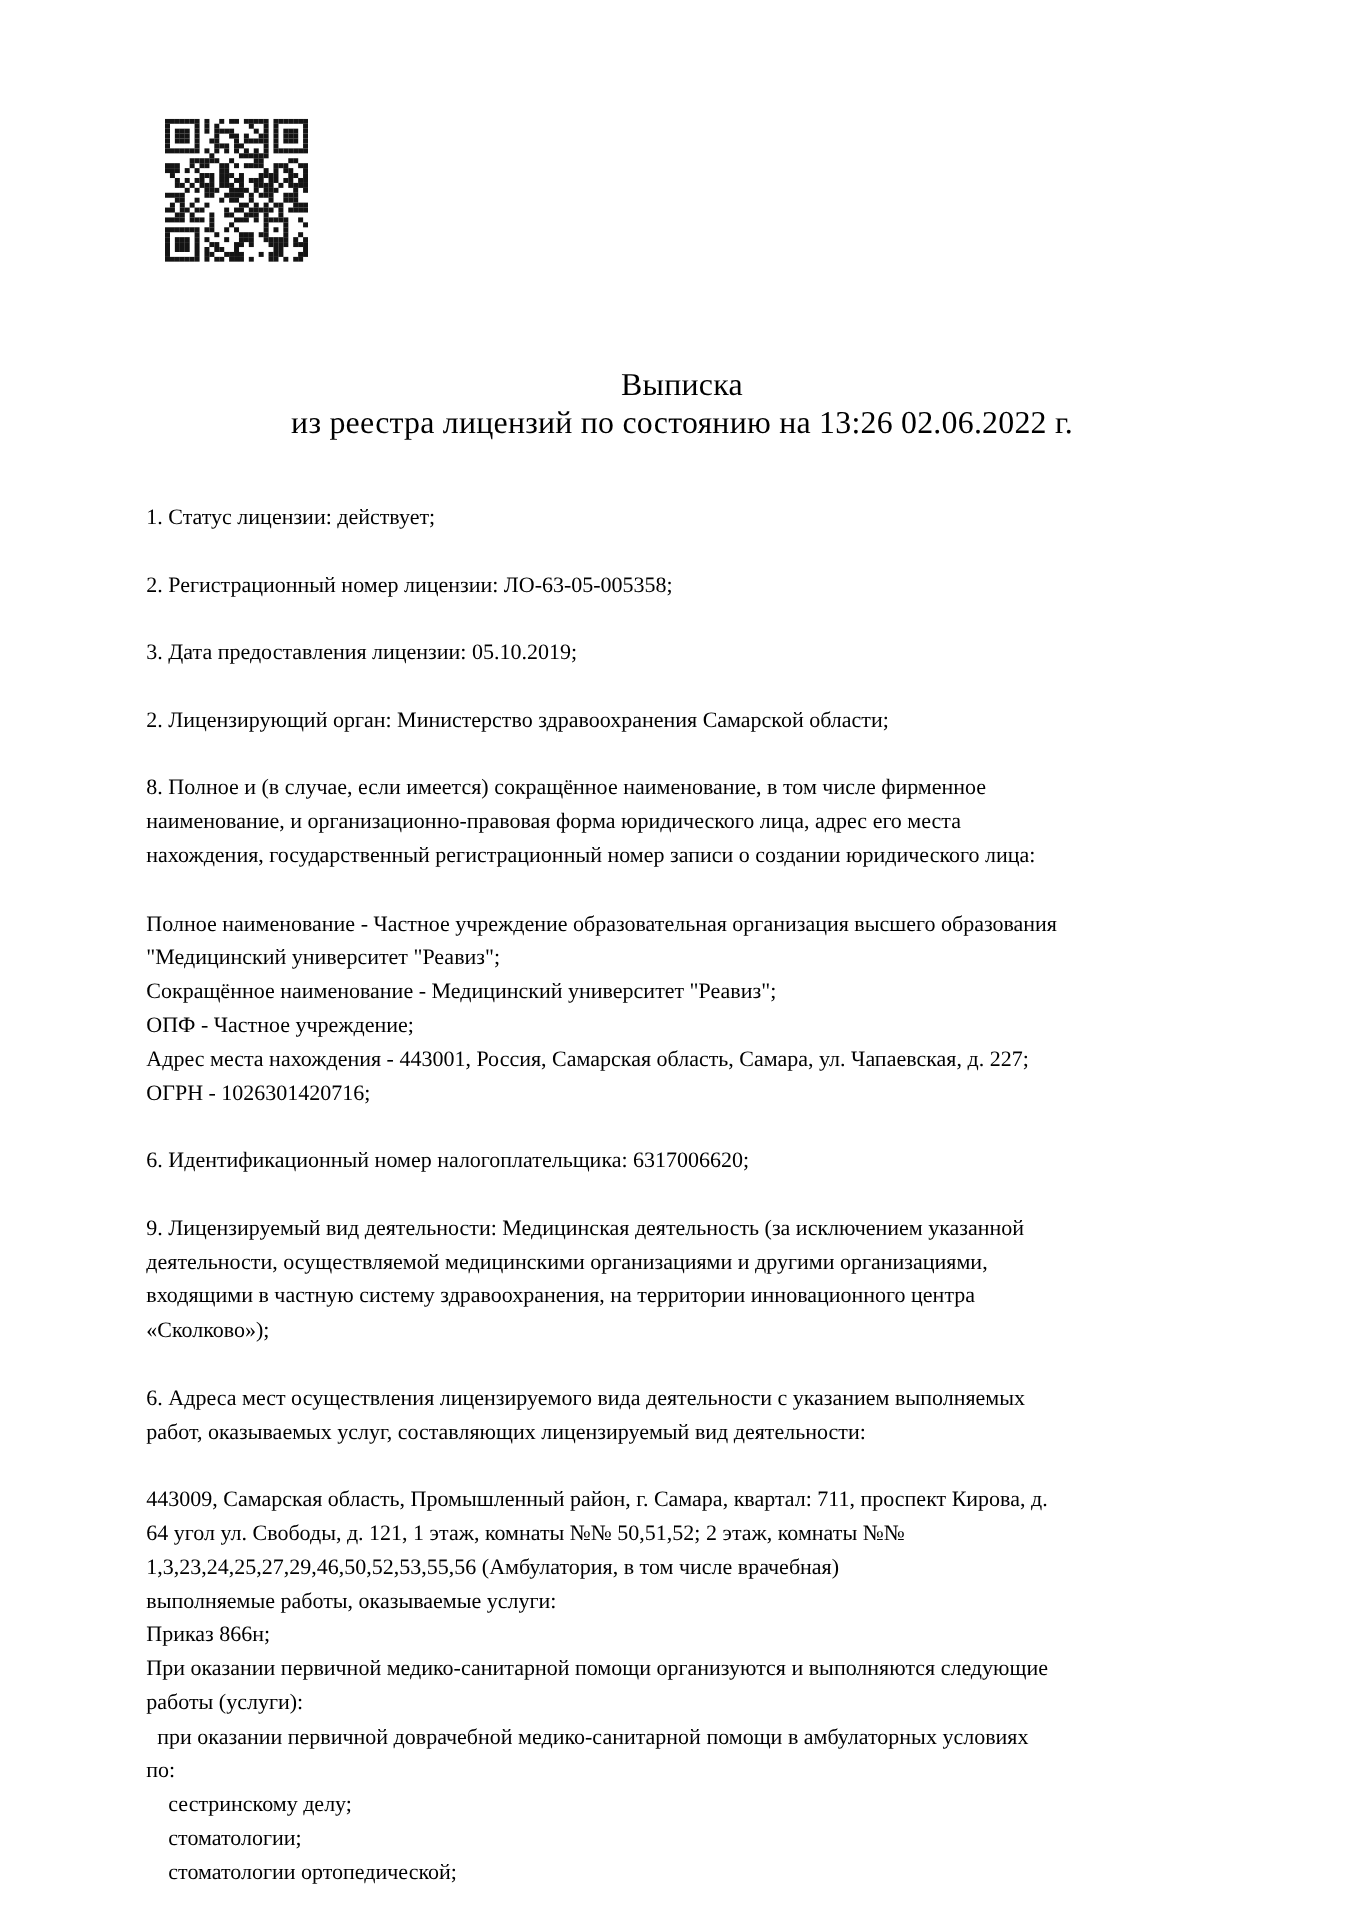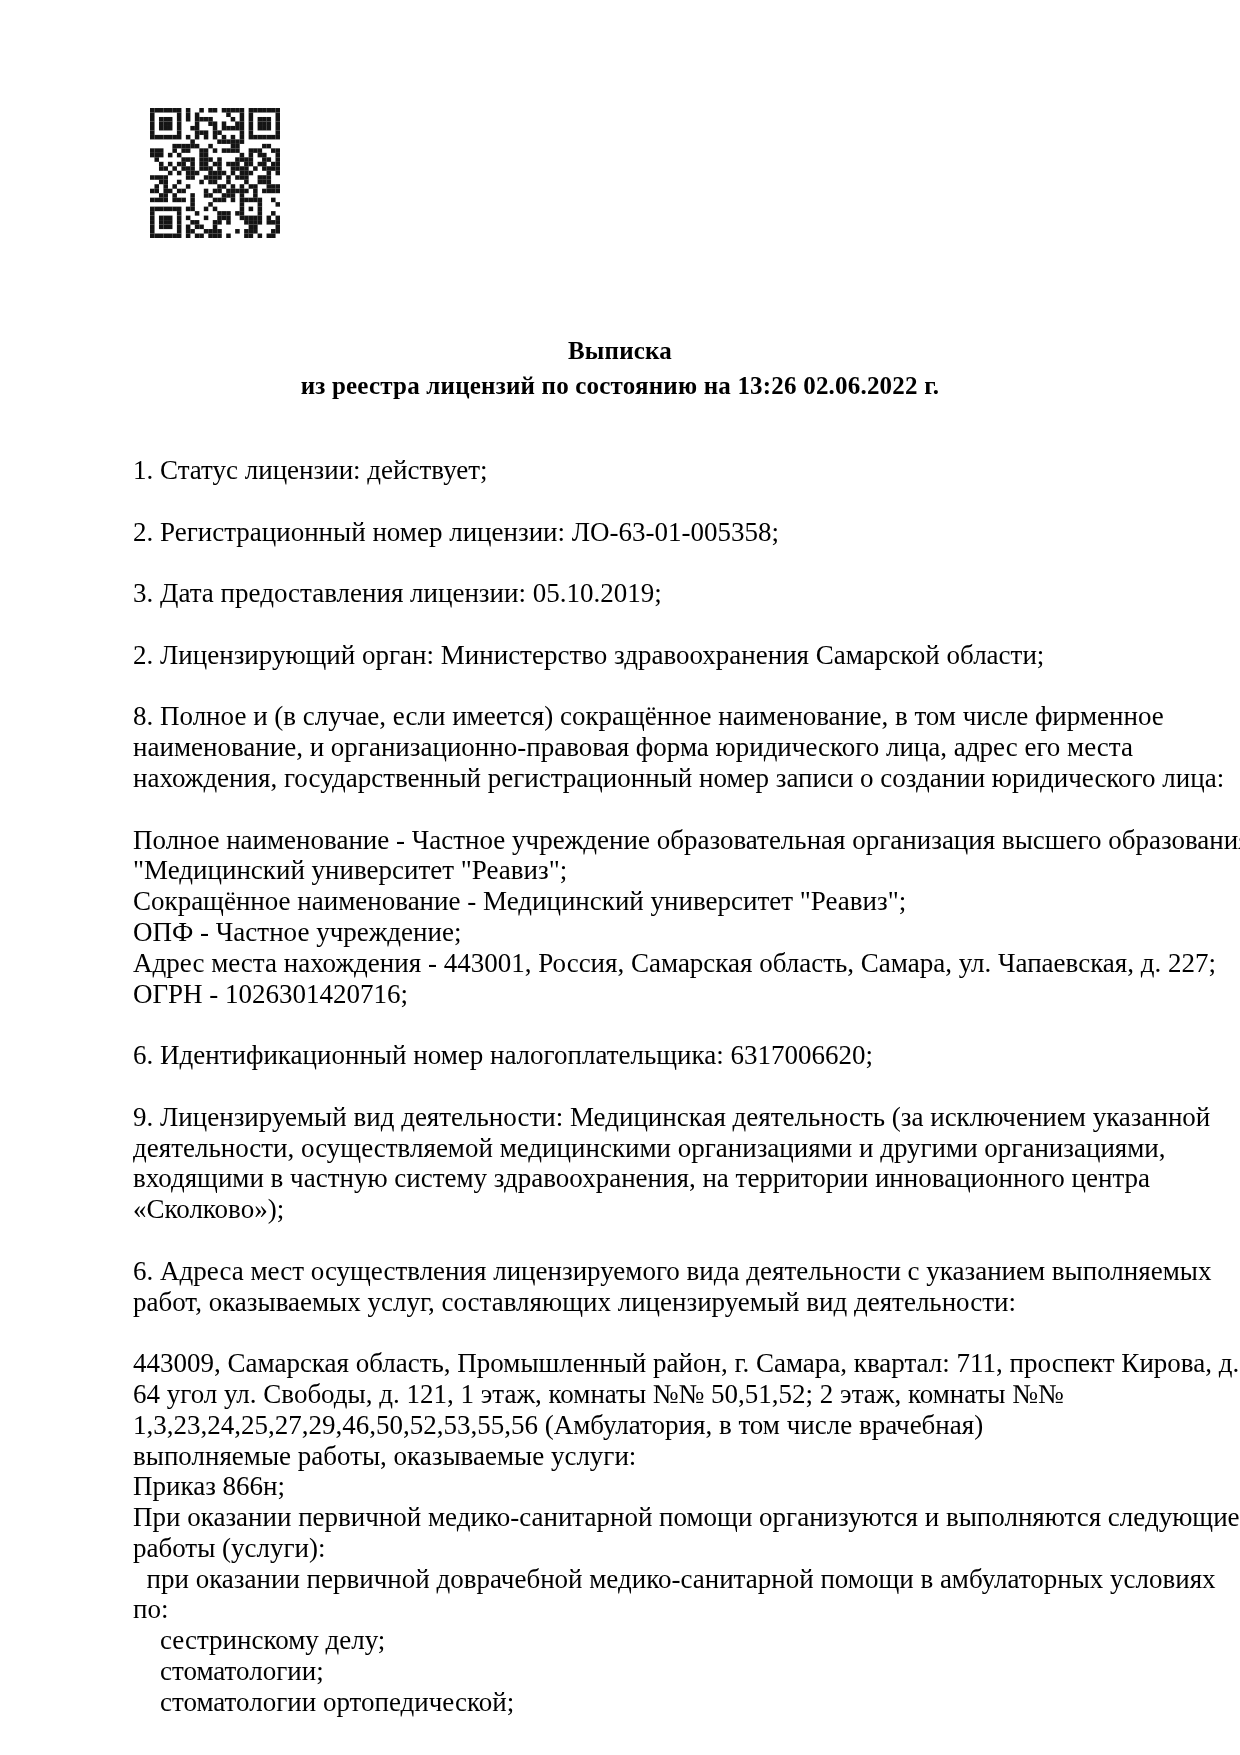--- a/index.html
+++ b/index.html
@@ -19,31 +19,31 @@
     width:130px;
     height:130px;
   }
   .qr svg{display:block;width:100%;height:100%;}
   .title-block{
     position:absolute;
     left:0;
     top:333px;
     width:1240px;
     text-align:center;
-    font-weight:bold;
-    font-size:25px;
+    font-weight:normal;
+    font-size:29px;
     line-height:35px;
     letter-spacing:0.2px;
   }
   .content{
     position:absolute;
     left:133px;
     top:455px;
     width:1040px;
-    font-size:27px;
+    font-size:20px;
     line-height:30.8px;
   }
   .content p{
     margin:30.8px 0 0 0;
     white-space:pre;
   }
   .content p:first-child{margin-top:0;}
 </style>
 </head>
 <body>
@@ -481,21 +481,21 @@
       </svg>
     </div>
 
   <div class="title-block">
     <div>Выписка</div>
     <div>из реестра лицензий по состоянию на 13:26 02.06.2022 г.</div>
   </div>
 
   <div class="content">
     <p>1. Статус лицензии: действует;</p>
-    <p>2. Регистрационный номер лицензии: ЛО-63-01-005358;</p>
+    <p>2. Регистрационный номер лицензии: ЛО-63-05-005358;</p>
     <p>3. Дата предоставления лицензии: 05.10.2019;</p>
     <p>2. Лицензирующий орган: Министерство здравоохранения Самарской области;</p>
     <p>8. Полное и (в случае, если имеется) сокращённое наименование, в том числе фирменное
 наименование, и организационно-правовая форма юридического лица, адрес его места
 нахождения, государственный регистрационный номер записи о создании юридического лица:</p>
     <p>Полное наименование - Частное учреждение образовательная организация высшего образования
 "Медицинский университет "Реавиз";
 Сокращённое наименование - Медицинский университет "Реавиз";
 ОПФ - Частное учреждение;
 Адрес места нахождения - 443001, Россия, Самарская область, Самара, ул. Чапаевская, д. 227;

